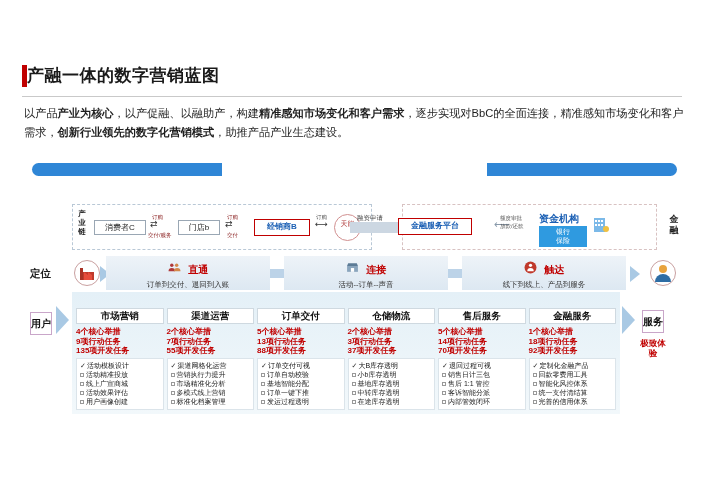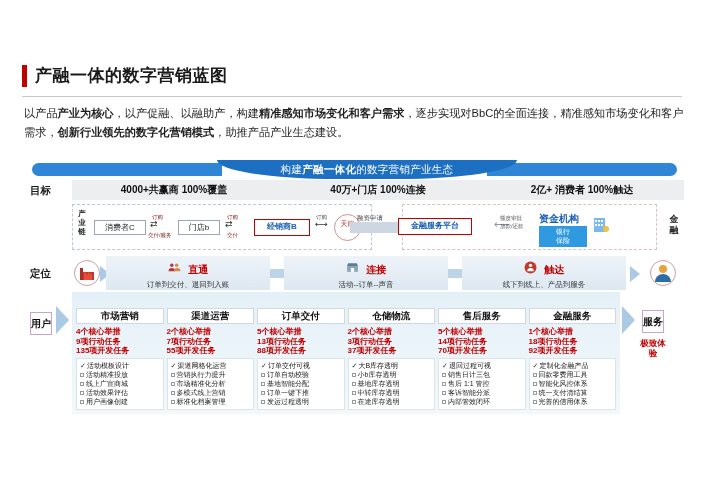--- a/index.html
+++ b/index.html
@@ -6,21 +6,21 @@
   html,body { width:706px; height:500px; }
   body {
     font-family: "Liberation Sans", "DejaVu Sans", sans-serif;
     background:#ffffff;
     position:relative;
     overflow:hidden;
   }
   .page { position:absolute; inset:0; background:#fff; }
 
   
-  .title-row { position:absolute; left:22px; top:64px; display:flex; align-items:center; gap:8px; }
+  .title-row { position:absolute; left:22px; top:64px; display:flex; align-items:center; gap:0; }
   .title-bar { width:5px; height:22px; background:#c00000; }
   .title-text { font-size:17px; font-weight:bold; color:#1a1a1a; letter-spacing:0.5px; }
 
   .title-rule { position:absolute; left:22px; top:96px; width:660px; height:1px; background:#c9c9c9; }
 
   .subtitle { position:absolute; left:24px; top:104px; width:662px;
               font-size:11.2px; line-height:19px; color:#1f1f1f; }
   .subtitle b { font-weight:bold; }
 
   
@@ -149,32 +149,21 @@
   <div class="title-rule"></div>
 
   <div class="subtitle">
     <span>以产品</span><b>产业为核心</b><span>，以产促融、以融助产，构建</span><b>精准感知市场变化和客户需求</b><span>，逐步实现对BbC的全面连接，</span><span>精准感知市场变化和客户需求，</span><b>创新行业领先的数字化营销模式</b><span>，助推产品产业生态建设。</span>
   </div>
 
   <div class="diagram">
 
     <div class="banner-wing-l"></div>
     <div class="banner-wing-r"></div>
-    <div class="banner">
-      <span>构建</span><b>产融一体化</b><span>的数字营销产业生态</span>
-    </div>
-
-    <div class="goal-row">
-      <div class="row-label" style="top:4px">目标</div>
-      <div class="goal-strip">
-        <div class="goal-cell">4000+共赢商 100%覆盖</div>
-        <div class="goal-cell">40万+门店 100%连接</div>
-        <div class="goal-cell">2亿+ 消费者 100%触达</div>
-      </div>
-    </div>
+
 
     <div class="chain-wrap">
       <div class="chain-box chain-left"></div>
       <div class="chain-box chain-right"></div>
 
       <div class="cl-label">产业链</div>
       <div class="fin-label">金融</div>
 
       <div class="node c">消费者C</div>
       <div class="node b">门店b</div>

